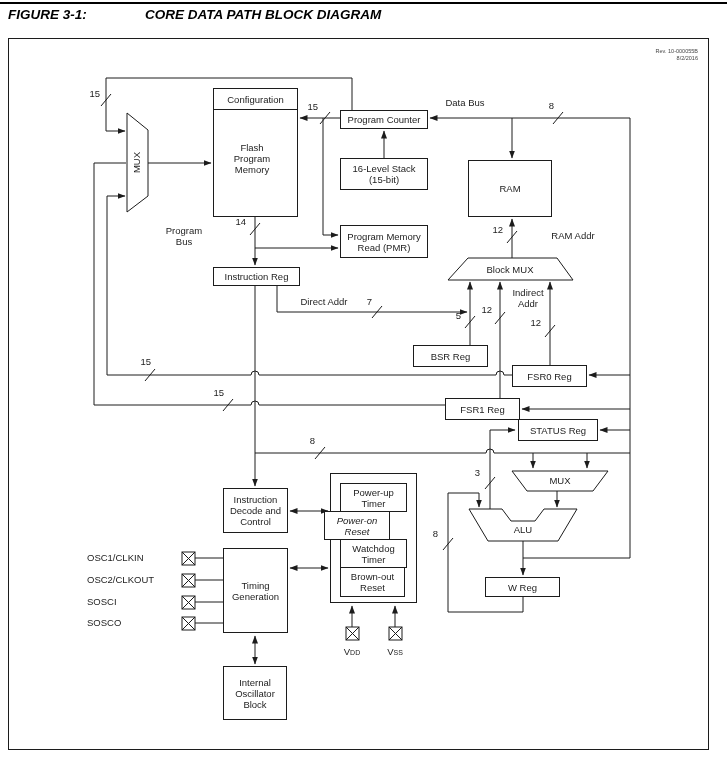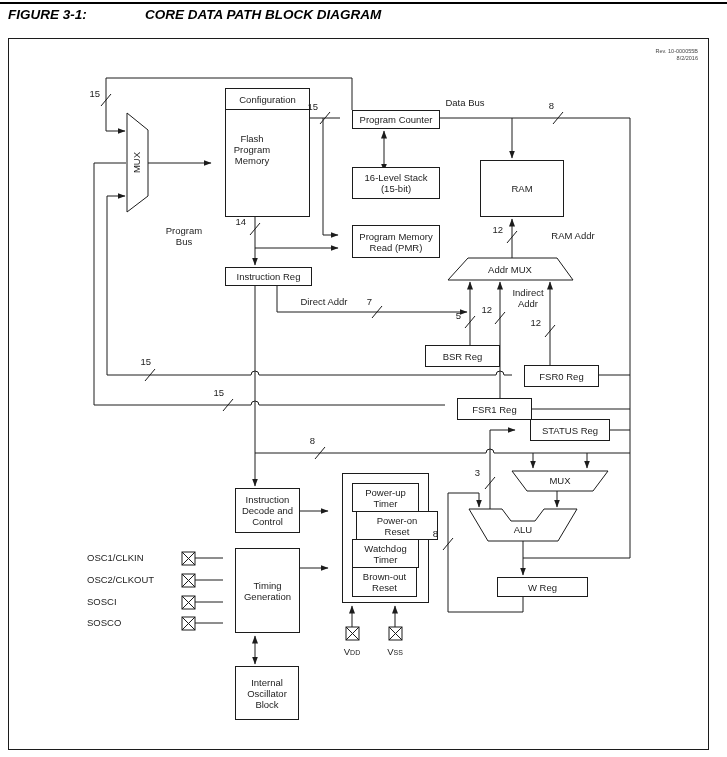--- a/index.html
+++ b/index.html
@@ -6,21 +6,21 @@
   #page{position:relative;width:727px;height:757px;background:#fff;
         font-family:"Liberation Sans",sans-serif;color:#1c1c1c;overflow:hidden;}
   #toprule{position:absolute;left:0;top:2px;width:727px;height:2px;background:#000;}
   .title{position:absolute;top:7px;font-weight:bold;font-size:13.5px;color:#000;white-space:nowrap;font-style:italic;}
   #fig-label{left:8px;}
   #fig-title{left:145px;}
   #border{position:absolute;left:8px;top:38px;width:699px;height:710px;border:1px solid #1c1c1c;}
   svg{position:absolute;left:0;top:0;}
   .box{position:absolute;border:1px solid #1c1c1c;background:#fff;display:flex;
        align-items:center;justify-content:center;text-align:center;
-       font-size:9.5px;line-height:11px;white-space:pre-line;box-sizing:border-box;margin-left:12px;}
+       font-size:9.5px;line-height:11px;white-space:pre-line;box-sizing:border-box;}
   .lbl{position:absolute;font-size:9.5px;line-height:11px;text-align:center;white-space:pre-line;}
   .num{position:absolute;font-size:9.5px;line-height:11px;text-align:right;}
   .pinlbl{position:absolute;font-size:9.5px;line-height:12px;text-align:left;width:90px;}
   #rev{position:absolute;left:560px;top:48px;width:138px;font-size:5.5px;line-height:7px;
        text-align:right;color:#444;white-space:pre-line;}
   #mux-left-lbl{position:absolute;left:116px;top:156px;width:42px;height:13px;text-align:center;
        font-size:9.5px;transform:rotate(-90deg);}
   .sub{font-size:7px;}
 </style>
 </head>
@@ -153,50 +153,50 @@
         <g>
             <rect x="389" y="627" width="13" height="13"></rect>
             <path d="M389,627 L402,640 M402,627 L389,640"></path>
           </g>
       </g>
     </g>
   </svg>
 
   <div class="box" style="left:213px;top:88px;width:85px;height:129px;"></div>
   <div class="box" style="left:213px;top:88px;width:85px;height:22px;">Configuration</div>
-  <div class="lbl" style="left:213px;top:133px;width:78px;">Flash
+  <div class="lbl" style="left:213px;top:142px;width:78px;">Flash
 Program
 Memory</div>
   <div id="mux-left-lbl">MUX</div>
 
   <div class="box" style="left:340px;top:110px;width:88px;height:19px;">Program Counter</div>
-  <div class="box" style="left:340px;top:167px;width:88px;height:32px;">16-Level Stack
+  <div class="box" style="left:340px;top:158px;width:88px;height:32px;">16-Level Stack
 (15-bit)</div>
   <div class="box" style="left:340px;top:225px;width:88px;height:33px;">Program Memory
 Read (PMR)</div>
   <div class="box" style="left:468px;top:160px;width:84px;height:57px;">RAM</div>
   <div class="box" style="left:213px;top:267px;width:87px;height:19px;">Instruction Reg</div>
-  <div class="lbl" style="left:460px;top:264px;width:100px;">Addr MUX</div>
+  <div class="lbl" style="left:460px;top:264px;width:100px;">Block MUX</div>
   <div class="box" style="left:413px;top:345px;width:75px;height:22px;">BSR Reg</div>
   <div class="box" style="left:512px;top:365px;width:75px;height:22px;">FSR0 Reg</div>
   <div class="box" style="left:445px;top:398px;width:75px;height:22px;">FSR1 Reg</div>
   <div class="box" style="left:518px;top:419px;width:80px;height:22px;">STATUS Reg</div>
   <div class="lbl" style="left:525px;top:475px;width:70px;">MUX</div>
   <div class="lbl" style="left:495px;top:524px;width:56px;">ALU</div>
-  <div class="box" style="left:485px;top:577px;width:91px;height:20px;">W Reg</div>
+  <div class="box" style="left:485px;top:577px;width:75px;height:20px;">W Reg</div>
 
   <div class="box" style="left:223px;top:548px;width:65px;height:85px;">Timing
 Generation</div>
   <div class="box" style="left:223px;top:488px;width:65px;height:45px;">Instruction
 Decode and
 Control</div>
   <div class="box" style="left:330px;top:473px;width:87px;height:130px;"></div>
   <div class="box" style="left:340px;top:483px;width:67px;height:29px;">Power-up
 Timer</div>
-  <div class="box" style="left:344px;top:511px;width:82px;height:29px;">Power-on
+  <div class="box" style="left:324px;top:511px;width:66px;height:29px;font-style:italic;">Power-on
 Reset</div>
   <div class="box" style="left:340px;top:539px;width:67px;height:29px;">Watchdog
 Timer</div>
   <div class="box" style="left:340px;top:567px;width:65px;height:30px;">Brown-out
 Reset</div>
   <div class="box" style="left:223px;top:666px;width:64px;height:54px;">Internal
 Oscillator
 Block</div>
 
   <div class="lbl" style="left:437px;top:97px;width:56px;">Data Bus</div>

